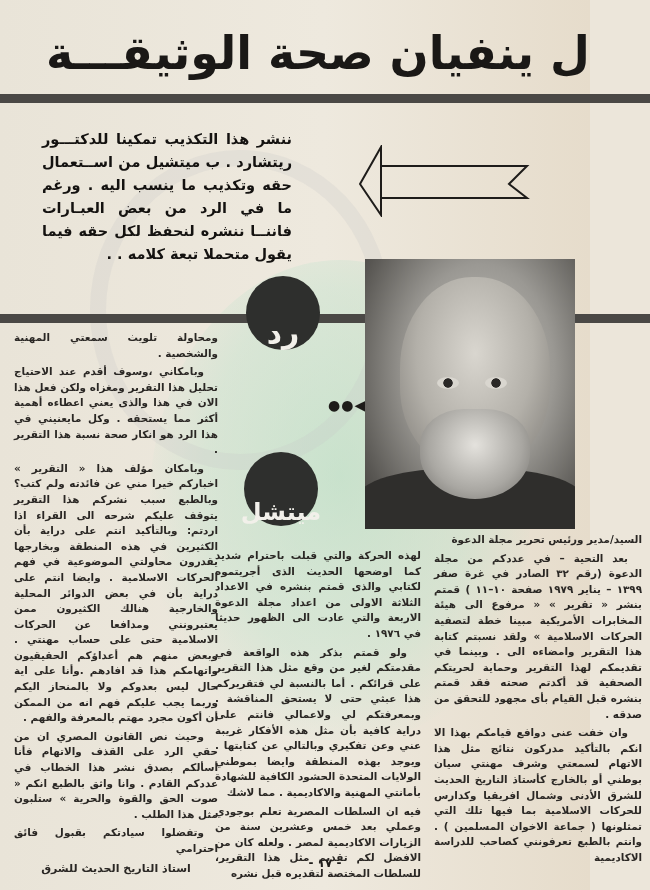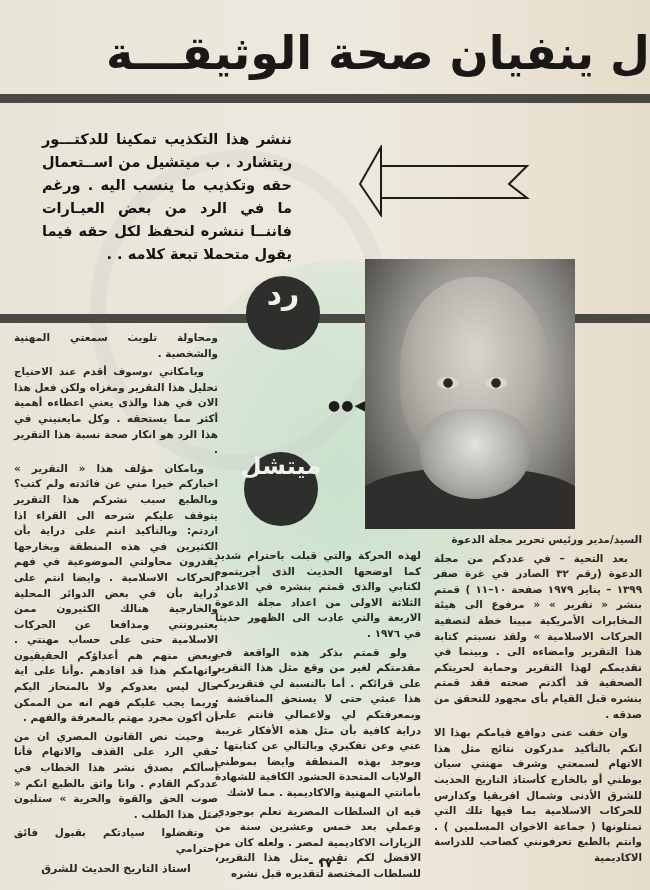--- a/index.html
+++ b/index.html
@@ -4,21 +4,21 @@
 <style>
   * { box-sizing: border-box; margin: 0; padding: 0; }
   html, body { width: 650px; height: 890px; overflow: hidden; }
   body {
     background: #ece6da;
     font-family: "DejaVu Sans", sans-serif;
     color: #1e1c1a;
     position: relative;
   }
   .page {
-    position: absolute; left: 0; top: 0; width: 650px; height: 890px;
+    position: absolute; left: 0; top: 0; width: 590px; height: 890px;
     background: linear-gradient(90deg, #e9e4d8 0%, #eee9de 55%, #e6dccb 100%);
   }
   .watermark {
     position: absolute; left: 150px; top: 260px; width: 380px; height: 480px;
     border-radius: 50% 50% 45% 45%;
     background: radial-gradient(ellipse at 50% 45%, rgba(170,220,190,0.55) 0%, rgba(180,225,200,0.35) 50%, rgba(200,230,210,0) 75%);
     pointer-events: none;
   }
   .watermark-ring {
     position: absolute; left: 90px; top: 150px; width: 300px; height: 320px;
@@ -61,21 +61,21 @@
     position: absolute; left: -10px; top: 210px; width: 230px; height: 80px;
     background: #2f2e2c; border-radius: 40% 40% 0 0;
   }
   .photo .eye {
     position: absolute; top: 118px; width: 22px; height: 12px; border-radius: 50%;
     background: radial-gradient(circle, #2a2826 35%, #d9d6cf 40%);
   }
   .badge {
     position: absolute; width: 74px; height: 74px; border-radius: 50%;
     background: #2e2f2d; color: #f2f0ea;
-    display: flex; align-items: flex-start; justify-content: center;
+    display: flex; align-items: flex-end; justify-content: center;
     direction: rtl; font-weight: bold;
   }
   .dots {
     position: absolute; left: 328px; top: 397px;
     font-weight: bold; font-size: 14px; color: #1e1c1a; letter-spacing: 1px;
   }
   .col {
     position: absolute; direction: rtl; text-align: justify;
     font-size: 10.4px; line-height: 15.6px; font-weight: bold; color: #2a2724;
   }

